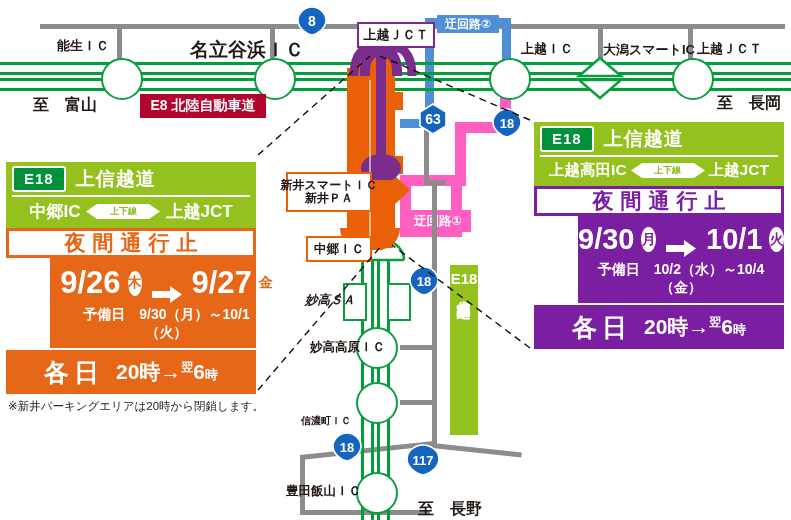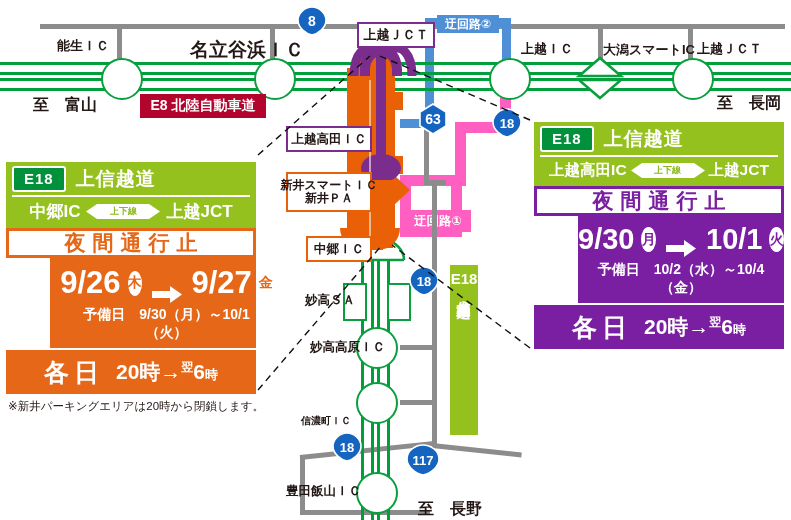--- a/index.html
+++ b/index.html
@@ -204,34 +204,31 @@
     <div class="vert-banner" style="left:450px;top:265px;width:28px;height:170px;">
       <div class="vnum">E18</div>
       <div class="vtxt">上信越自動車道</div>
     </div>
 
     <div class="ic-label" style="left:57px;top:37px;font-size:13px;">能生ＩＣ</div>
     <div class="ic-label" style="left:190px;top:37px;font-size:19px;">名立谷浜ＩＣ</div>
     <div class="ic-label" style="left:521px;top:40px;font-size:13px;">上越ＩＣ</div>
     <div class="ic-label" style="left:603px;top:41px;font-size:13px;">大潟スマートIC</div>
     <div class="ic-label" style="left:697px;top:40px;font-size:13px;">上越ＪＣＴ</div>
-    <div class="ic-label" style="left:305px;top:292px;font-size:12.5px;">妙高ＳＡ</div>
+    <div class="ic-label" style="left:305px;top:292px;font-size:12.5px;font-style:italic;">妙高ＳＡ</div>
     <div class="ic-label" style="left:310px;top:339px;font-size:12.5px;">妙高高原ＩＣ</div>
     <div class="ic-label" style="left:301px;top:414px;font-size:10px;">信濃町ＩＣ</div>
     <div class="ic-label" style="left:286px;top:483px;font-size:12.5px;">豊田飯山ＩＣ</div>
 
     <div class="ic-label" style="left:33px;top:95px;font-size:16px;">至　富山</div>
     <div class="ic-label" style="left:717px;top:93px;font-size:16px;">至　長岡</div>
     <div class="ic-label" style="left:418px;top:499px;font-size:16px;">至　長野</div>
 
     <div class="map-box purple" style="left:357px;top:22px;width:74px;height:22px;font-size:13px;">
       <span>上越ＪＣＴ</span>
-    </div>
-    <div class="map-box purple" style="left:286px;top:126px;width:82px;height:22px;font-size:12.5px;">
-      <span>上越高田ＩＣ</span>
     </div>
     <div class="map-box orange" style="left:286px;top:172px;width:82px;height:36px;font-size:12px;flex-direction:column;">
       <span>新井スマートＩＣ</span>
       <span>新井ＰＡ</span>
     </div>
     <div class="map-box orange" style="left:306px;top:236px;width:62px;height:22px;font-size:12.5px;">
       <span>中郷ＩＣ</span>
     </div>
 
     <div class="shield" style="left:297px;top:6px;width:30px;height:30px;font-size:14px;">

